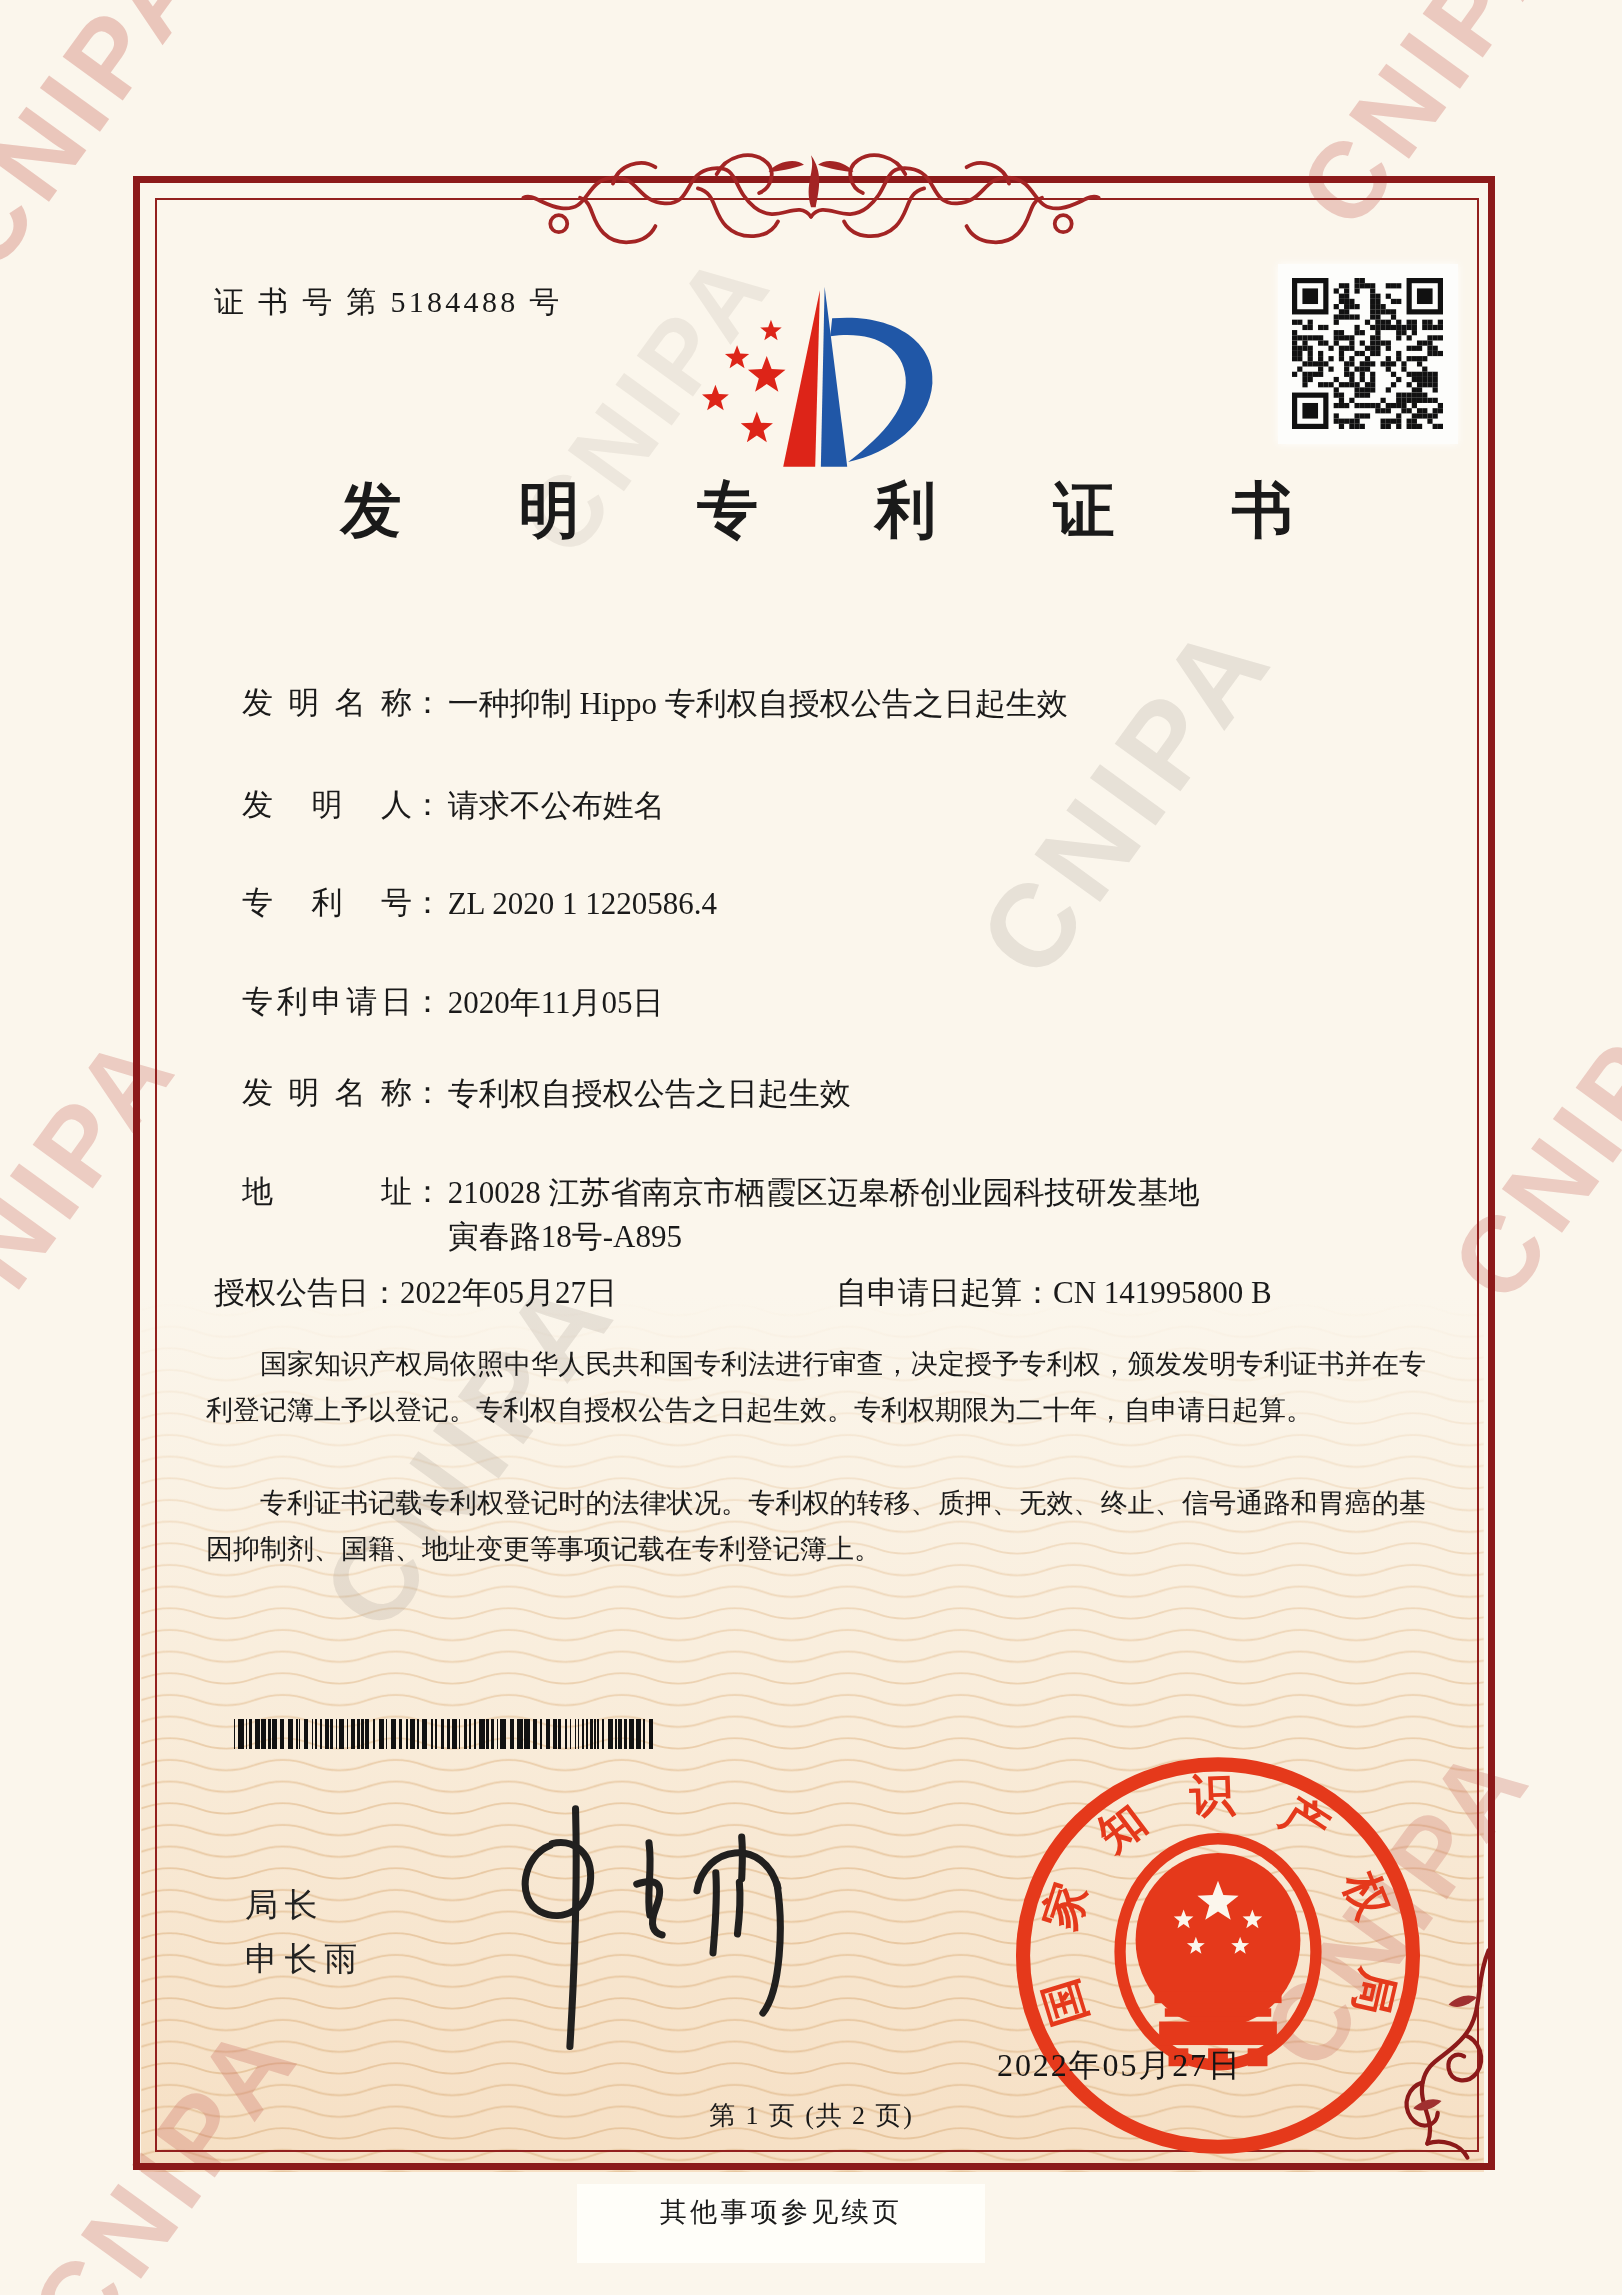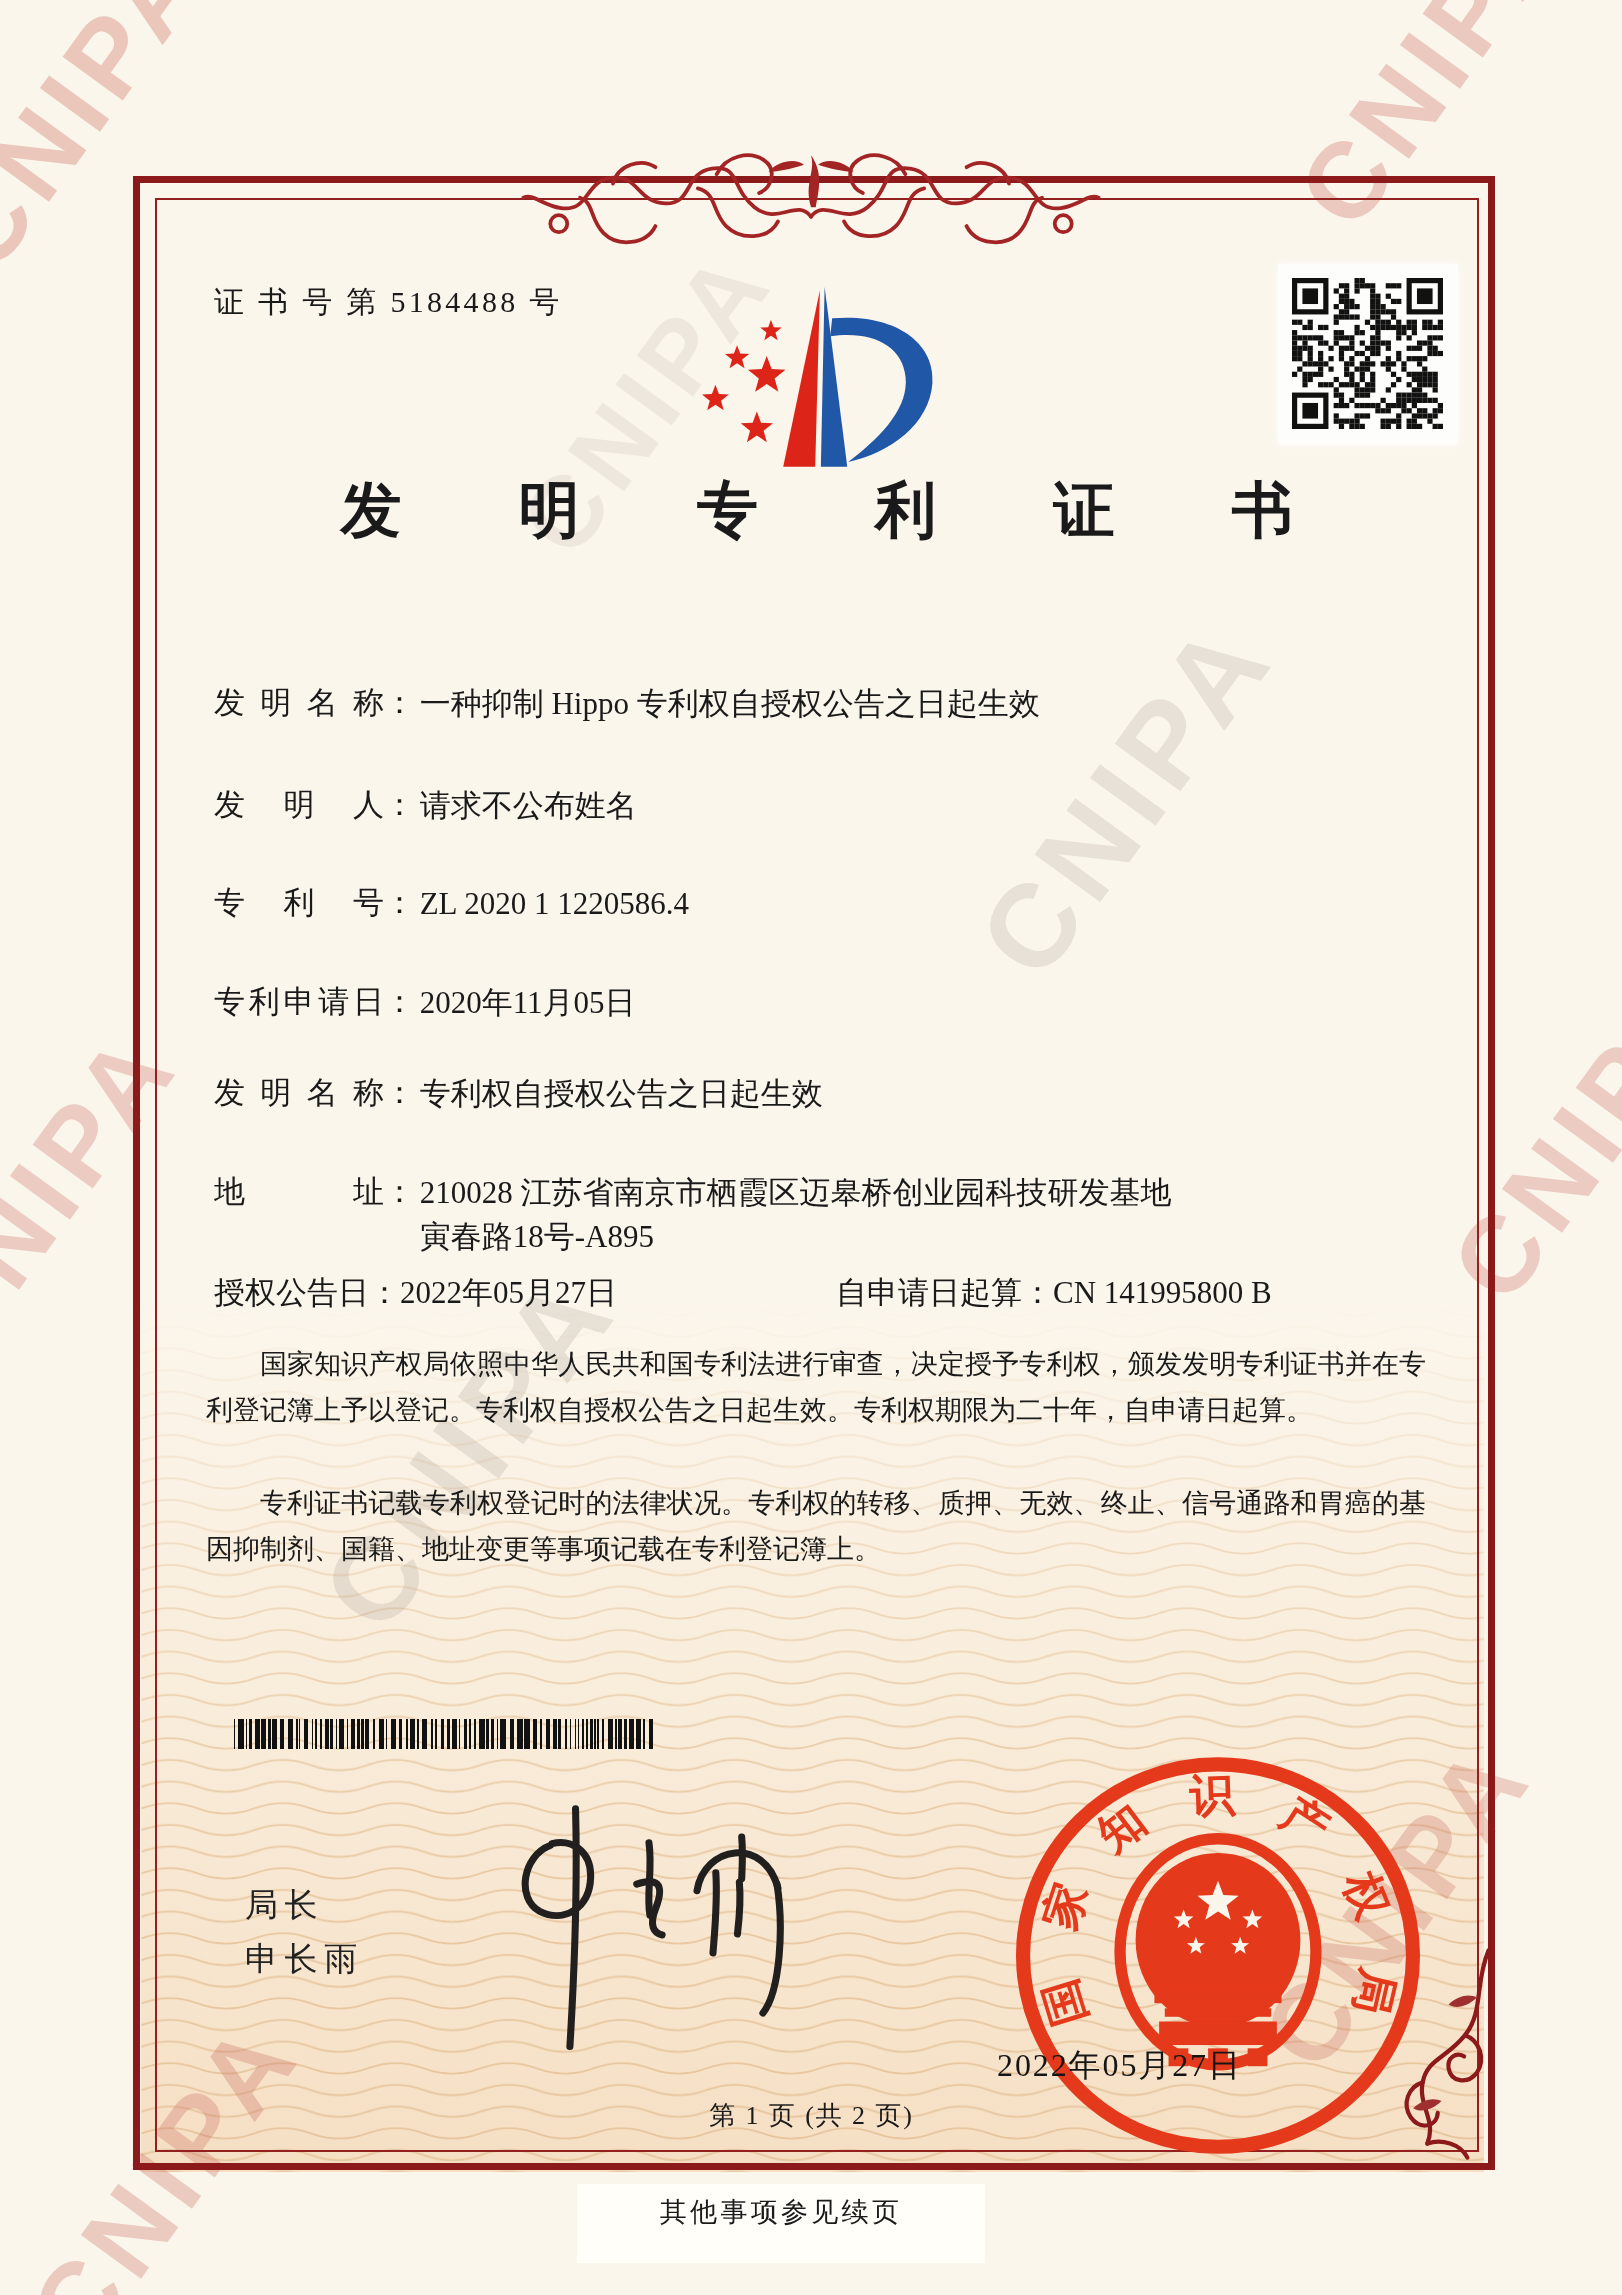--- a/index.html
+++ b/index.html
@@ -25,21 +25,21 @@
   #frame-inner{left:155px;top:198px;width:1324px;height:1954px;border:2.4px solid #93201e;box-sizing:border-box;z-index:8;}
   
   #cert-no{left:214px;top:282px;font-size:30px;letter-spacing:3.3px;z-index:20;}
   #logo{left:674px;top:264px;z-index:20;}
   #qr-box{left:1278px;top:264px;width:180px;height:180px;background:#fdfdfb;z-index:19;box-shadow:0 0 8.5px rgba(255,255,255,.9);}
   #qr{left:1292px;top:278px;z-index:20;}
   #doc-title{left:159px;top:470px;width:1315px;text-align:center;font-size:61px;font-weight:bold;
     letter-spacing:51px;text-indent:51px;z-index:20;}
   
   .frow{position:absolute;left:214px;font-size:31px;z-index:20;white-space:nowrap;}
-  .flabel{display:inline-block;width:170px;text-align:justify;text-align-last:justify;vertical-align:top;}
+  .flabel{display:inline-block;width:170px;text-align:justify;text-align-last:justify;vertical-align:top;margin-left:28px;}
   .fcolon{display:inline-block;margin-right:4.7px;vertical-align:top;}
   .fvalue{display:inline-block;vertical-align:top;white-space:pre-line;line-height:44px;margin-top:-6.6px;padding-top:6.6px;}
   #row-0{top:682px;} #row-1{top:784px;} #row-2{top:882px;}
   #row-3{top:981px;} #row-4{top:1072px;} #row-5{top:1171px;}
   #grant-row{position:absolute;left:214px;top:1272px;font-size:31px;z-index:20;white-space:nowrap;}
   #grant-no-pair{position:absolute;left:622px;top:0;}
   
   .legal{position:absolute;left:206px;width:1220px;font-size:27px;line-height:46px;
     text-align:justify;text-indent:54px;z-index:20;}
   #legal-0{top:1341px;} #legal-1{top:1480px;}

